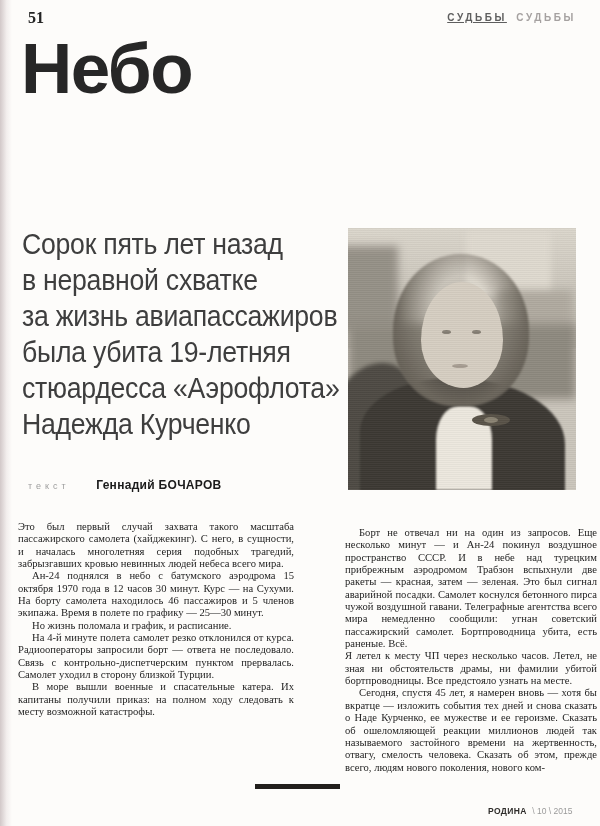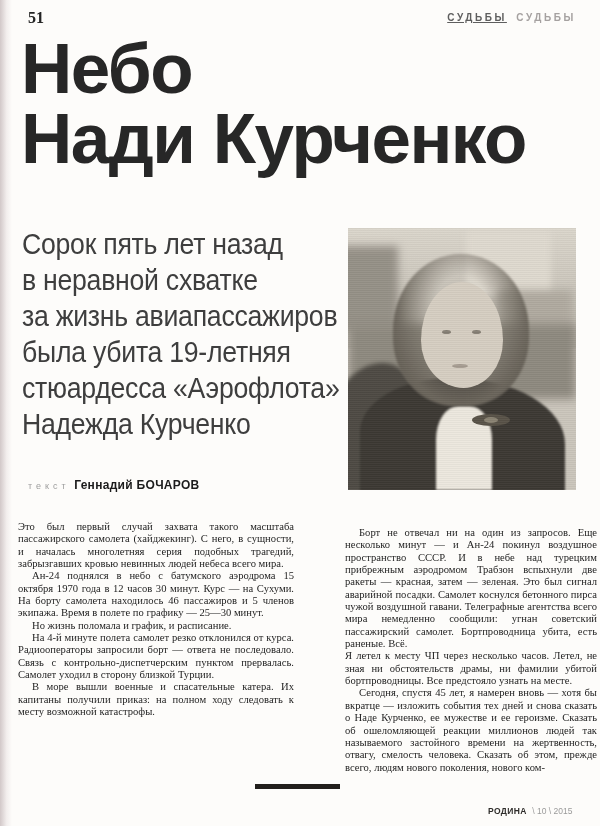--- a/index.html
+++ b/index.html
@@ -34,21 +34,21 @@
 
   .standfirst{
     position:absolute;left:22px;top:226px;width:360px;
     font-size:29px;line-height:36px;font-weight:400;color:#3e3e3e;
     transform:scaleX(.92);transform-origin:left top;
     letter-spacing:-.3px;white-space:nowrap;
   }
 
   .byline{position:absolute;left:28px;top:475px;white-space:nowrap;}
   .byline .label{
-    font-size:9px;letter-spacing:4px;color:#9d9d9d;
+    font-size:9px;letter-spacing:4px;color:#9d9d9d;margin-right:22px;
   }
   .byline .author{
     font-size:12px;font-weight:bold;color:#1b1b1b;letter-spacing:.3px;
   }
 
   
   .photo{
     position:absolute;left:348px;top:228px;width:228px;height:262px;
     background:#c9c4ba;overflow:hidden;
     filter:saturate(.55) sepia(.10) contrast(.97);
@@ -104,21 +104,20 @@
 
 <div class="pageno">51</div>
 
 <div class="kicker">
   <span class="section">СУДЬБЫ</span>
   <span class="brand">СУДЬБЫ</span>
 </div>
 
 <div class="headline">
   <div>Небо</div>
-  <div>Нади Курченко</div>
 </div>
 
 <div class="standfirst">
   <div>Сорок пять лет назад</div>
   <div>в неравной схватке</div>
   <div>за жизнь авиапассажиров</div>
   <div>была убита 19-летняя</div>
   <div>стюардесса «Аэрофлота»</div>
   <div>Надежда Курченко</div>
 </div>

